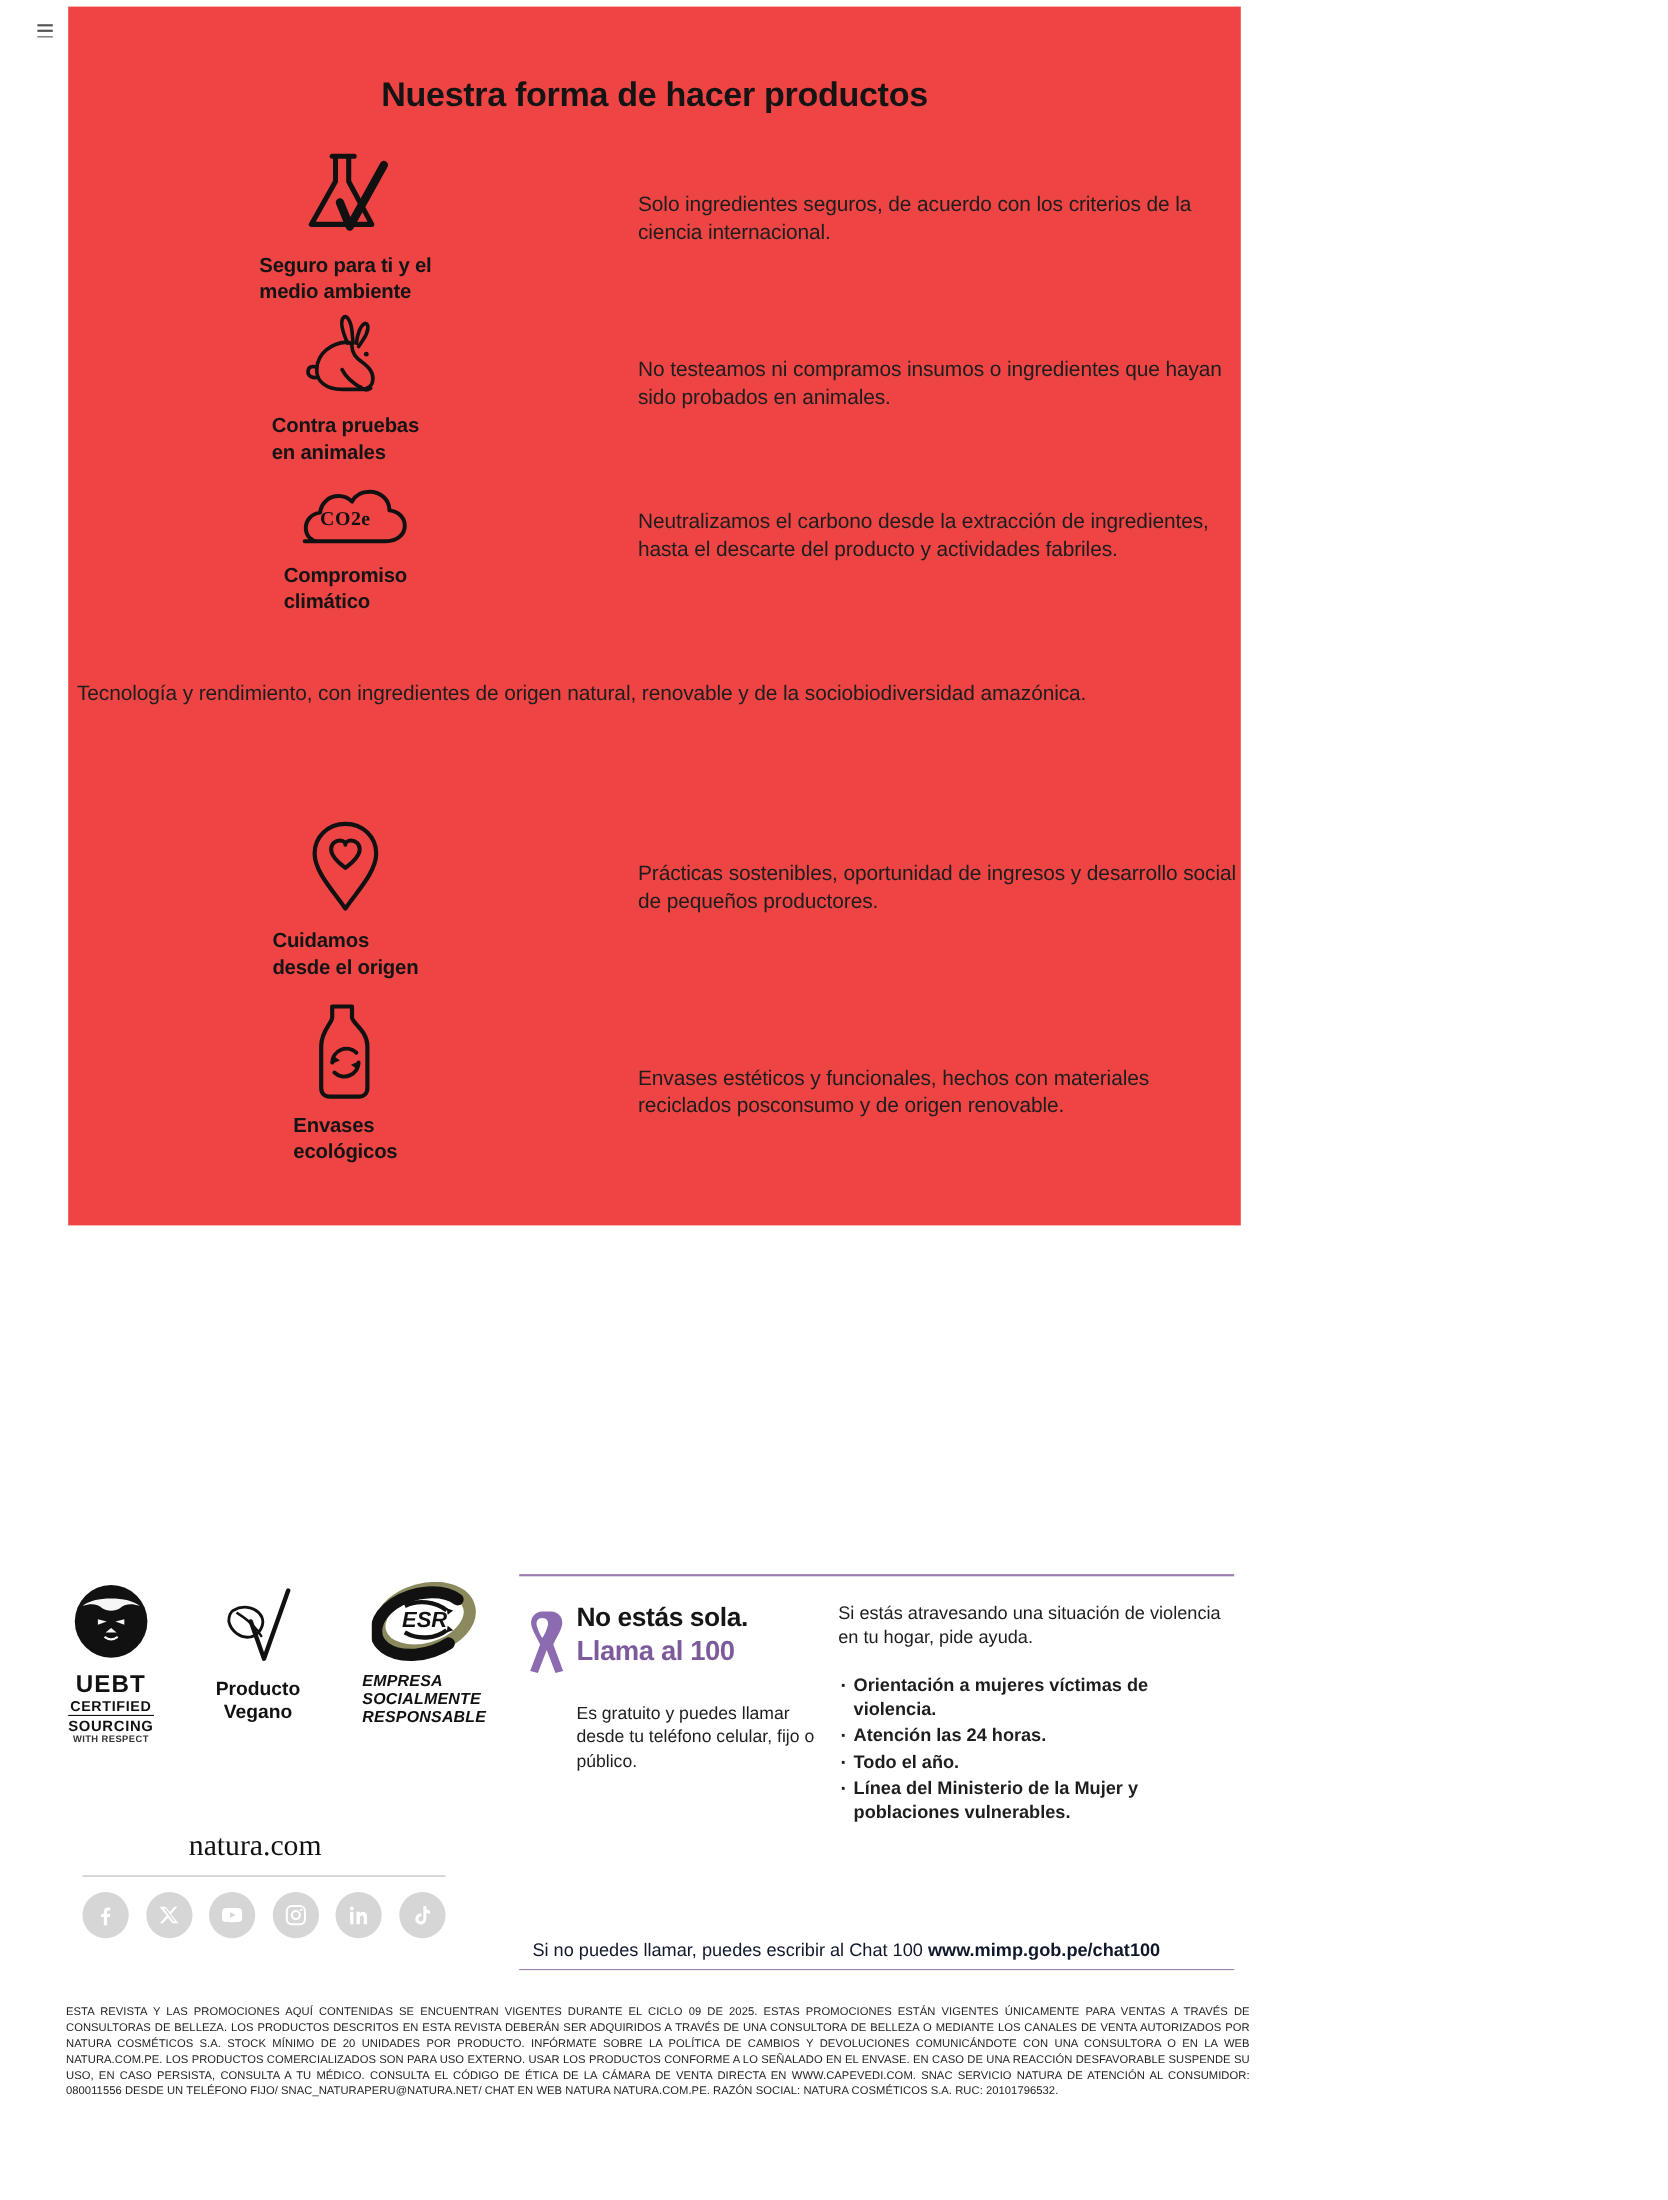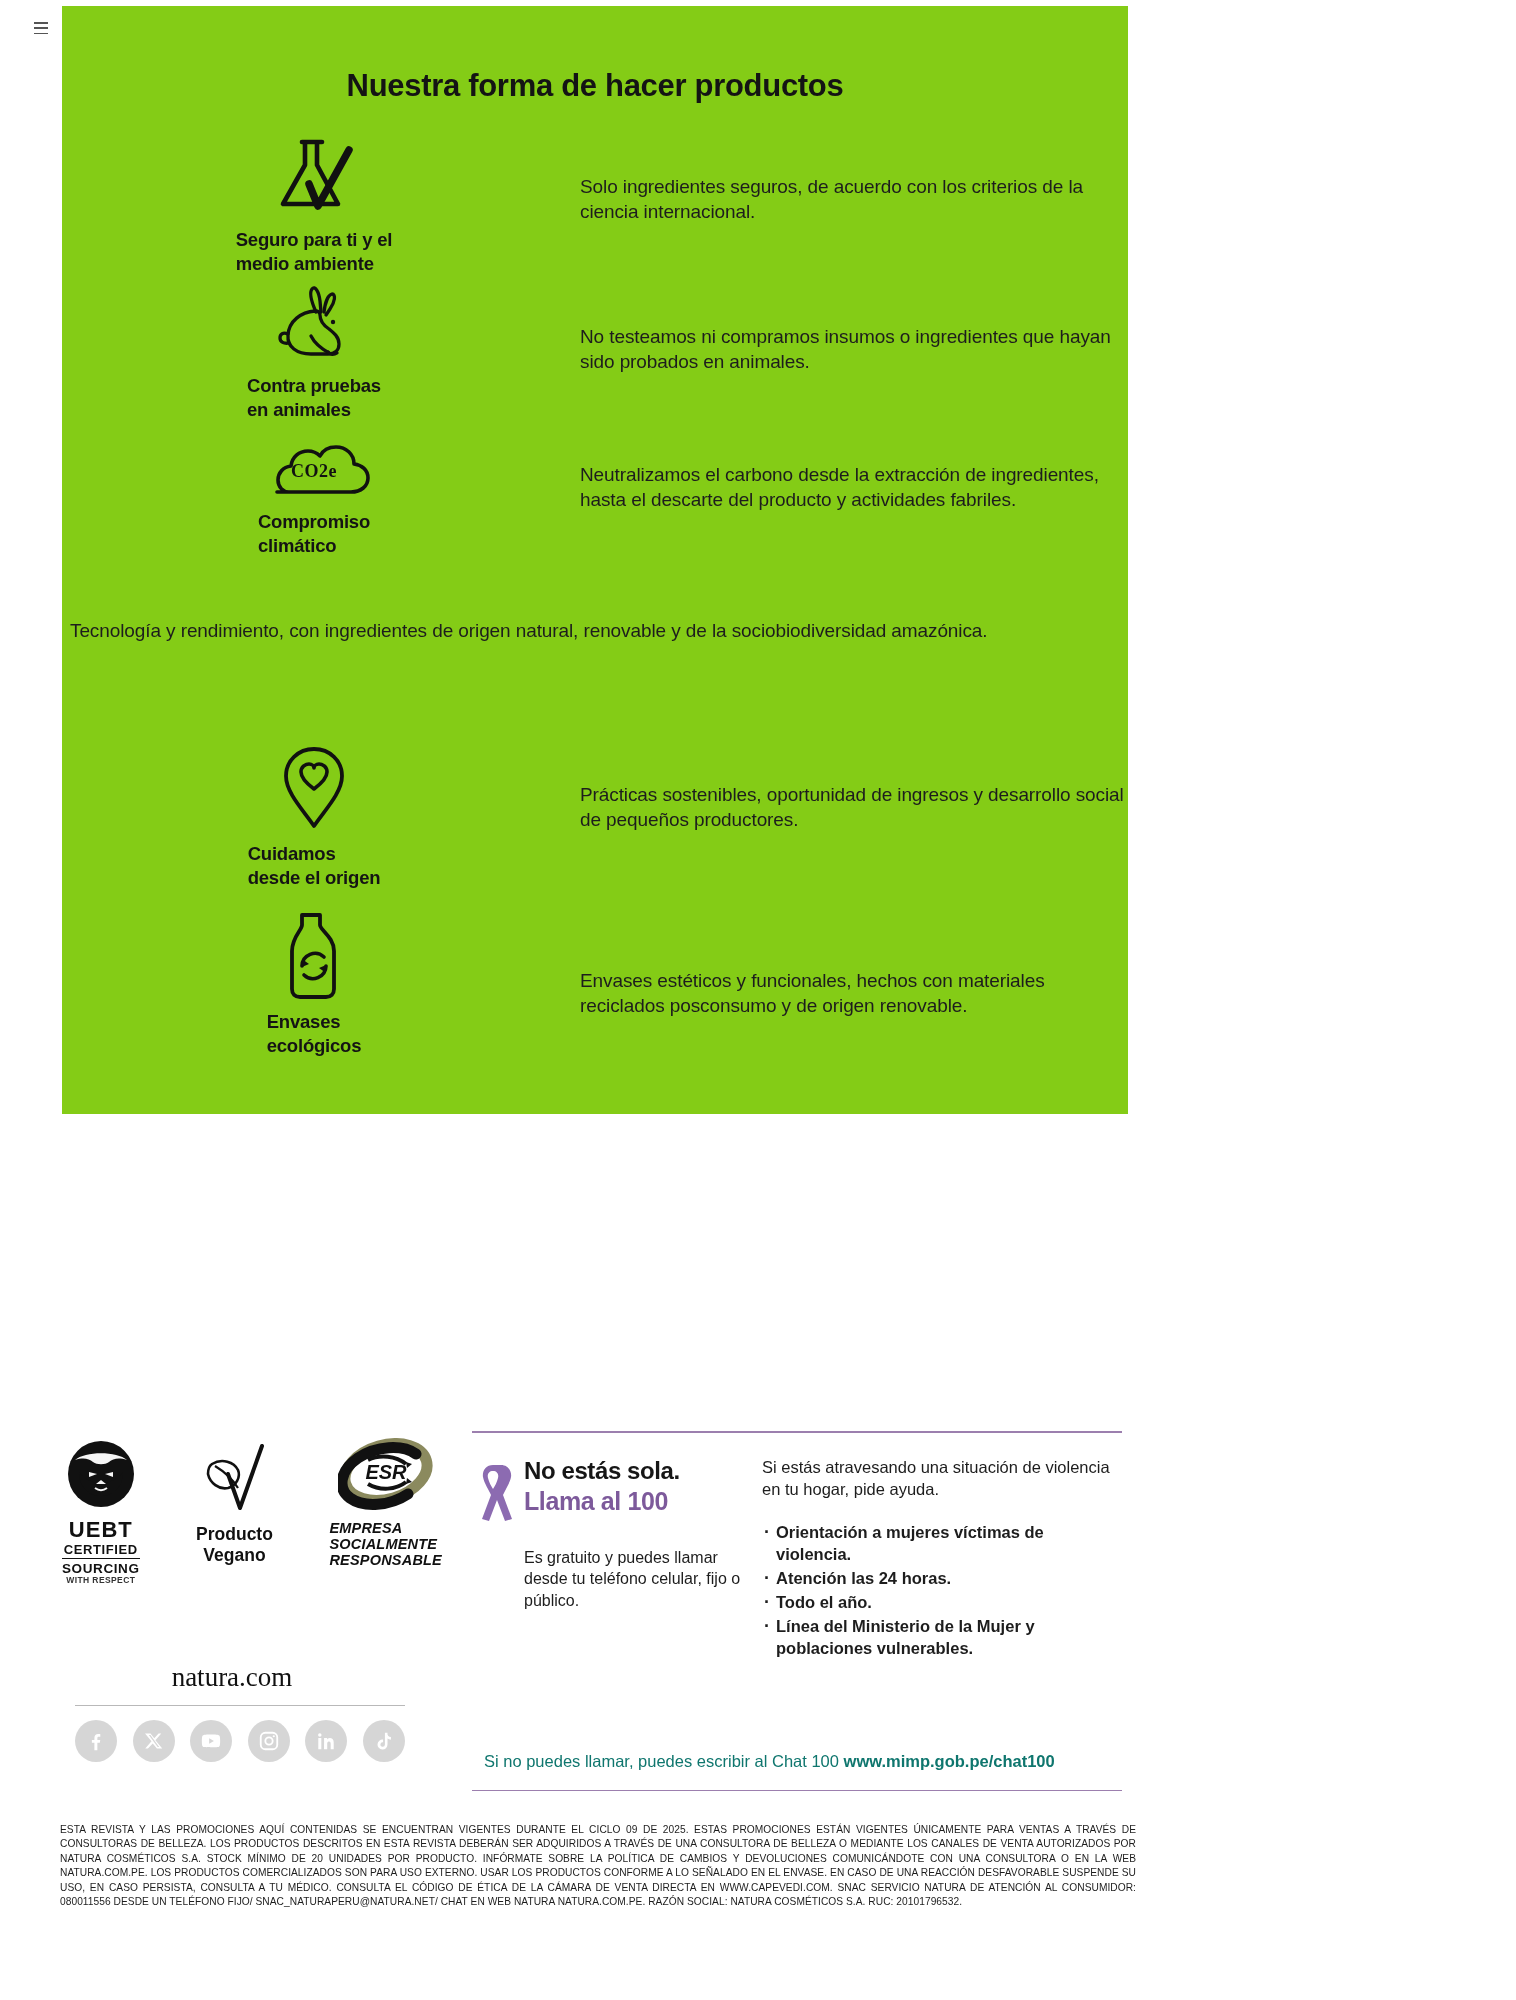--- a/index.html
+++ b/index.html
@@ -25,21 +25,21 @@
     width: 14px; height: 12px;
     display: flex; flex-direction: column; justify-content: space-between;
   }
   .corner-menu i { display:block; height:1.5px; background:#555; width:100%; }
 
   
   .beige-panel {
     position: absolute;
     left: 62px; top: 6px;
     width: 1066px; height: 1108px;
-    background: #84cc16;
+    background: #ef4444;
   }
 
   .panel-title {
     position: absolute;
     left: 0; top: 62px;
     width: 1066px;
     text-align: center;
     font-size: 31px;
     font-weight: bold;
     letter-spacing: -0.3px;
@@ -200,22 +200,22 @@
   .help-li {
     font-size: 16.5px; line-height: 1.34; color: #1d1d1d;
     position: relative; padding-left: 13px; margin-bottom: 2px; font-weight: bold;
   }
   .help-li::before {
     content: "·"; position: absolute; left: 2px; top: -1px; font-size: 18px;
   }
   .help-li span { display: block; padding-left: 1px; }
   .help-chat {
     position: absolute;
-    left: 12px; bottom: 20px;
-    font-size: 16.5px; color: #0f766e;
+    left: 12px; bottom: 8px;
+    font-size: 16.5px; color: #0f172a;
   }
   .help-chat b { font-weight: bold; }
 
   
   .legal {
     position: absolute;
     left: 60px; top: 1823px;
     width: 1076px;
     font-size: 10.2px;
     line-height: 1.42;

